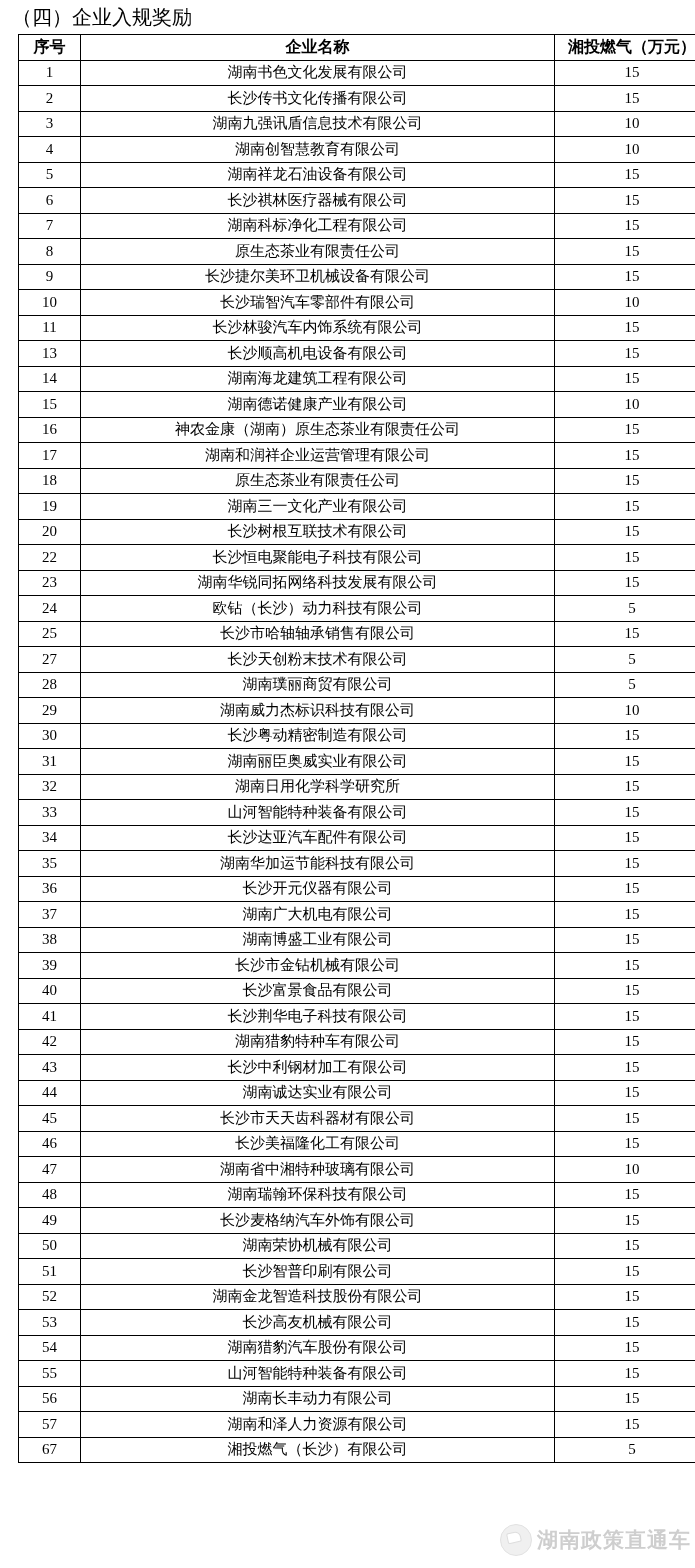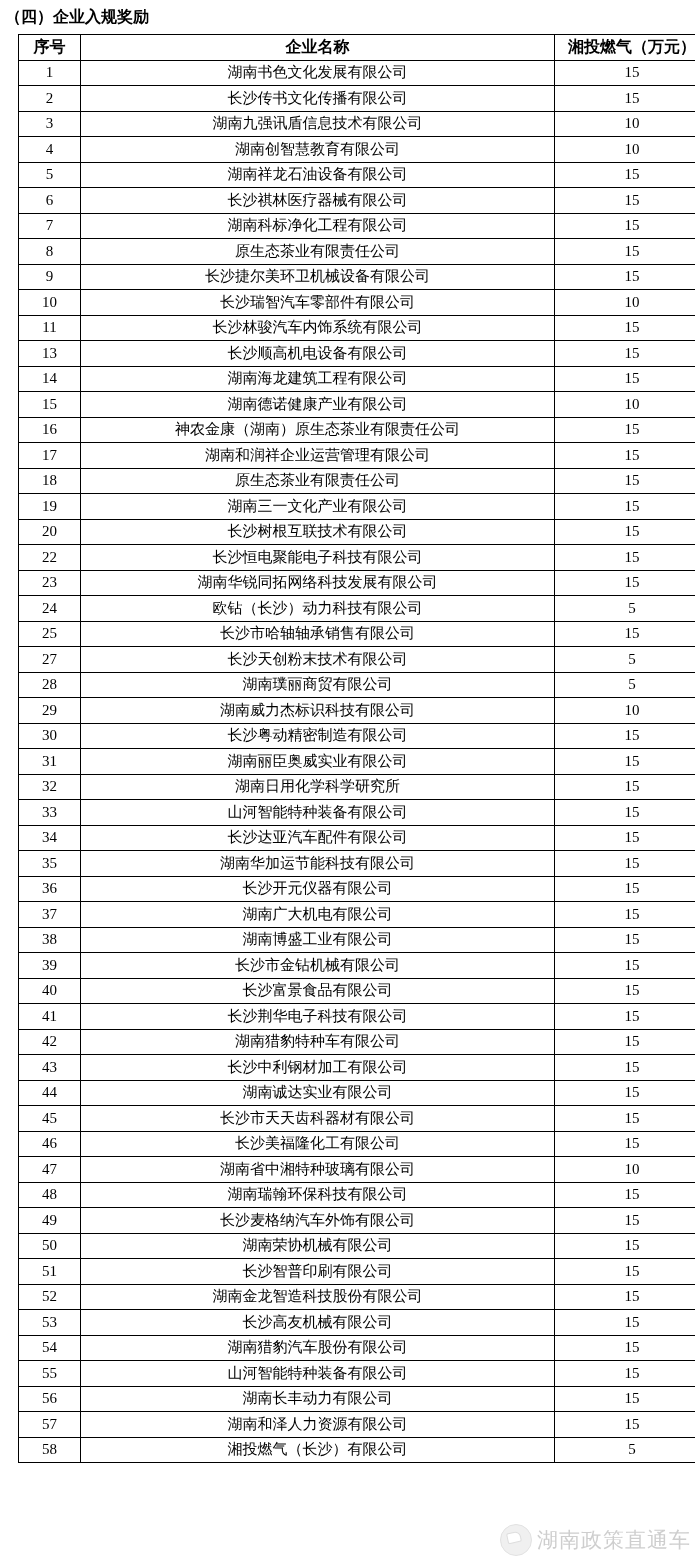--- a/index.html
+++ b/index.html
@@ -3,22 +3,22 @@
 <meta charset="utf-8">
 <style>
   html,body { margin:0; padding:0; background:#ffffff; }
   .page {
     position:relative; width:695px; height:1568px;
     background:#ffffff; overflow:hidden;
     font-family:"Liberation Serif", serif; color:#000;
   }
   .title {
     font-family:"Liberation Sans", sans-serif;
-    font-weight:bold; font-size:16px; line-height:20px;
-    padding:7px 0 7px 5px; color:#000;
+    font-weight:normal; font-size:20px; line-height:20px;
+    padding:7px 0 7px 12px; color:#000;
   }
   table.grid {
     border-collapse:collapse; table-layout:fixed;
     width:691px; margin-left:18px;
   }
   col.c-no   { width:62px; }
   col.c-name { width:474px; }
   col.c-amt  { width:155px; }
   th, td {
     border:1.5px solid #000;
@@ -44,21 +44,21 @@
     position:relative; flex:0 0 auto;
   }
   .wm-logo::after {
     content:""; position:absolute; left:6px; top:7px;
     width:12px; height:9px; background:#ffffff;
     border:1px solid #d6d6d6; border-radius:2px 6px 2px 2px;
     transform:rotate(-12deg);
   }
   .wm-text {
     font-family:"Liberation Sans", sans-serif;
-    font-size:21px; font-weight:normal; letter-spacing:1px;
+    font-size:21px; font-weight:bold; letter-spacing:1px;
     color:#c2c2c2;
     text-shadow:0 0 1px #ffffff;
     text-align:right;
   }
 </style>
 </head>
 <body>
 
 <div class="page">
 
@@ -342,21 +342,21 @@
           <td>56</td>
           <td>湖南长丰动力有限公司</td>
           <td>15</td>
         </tr>
         <tr>
           <td>57</td>
           <td>湖南和泽人力资源有限公司</td>
           <td>15</td>
         </tr>
         <tr>
-          <td>58</td>
+          <td>67</td>
           <td>湘投燃气（长沙）有限公司</td>
           <td>5</td>
         </tr>
       </tbody>
   </table>
 
   <div class="watermark">
     <span class="wm-logo"></span>
     <span class="wm-text">湖南政策直通车</span>
   </div>

